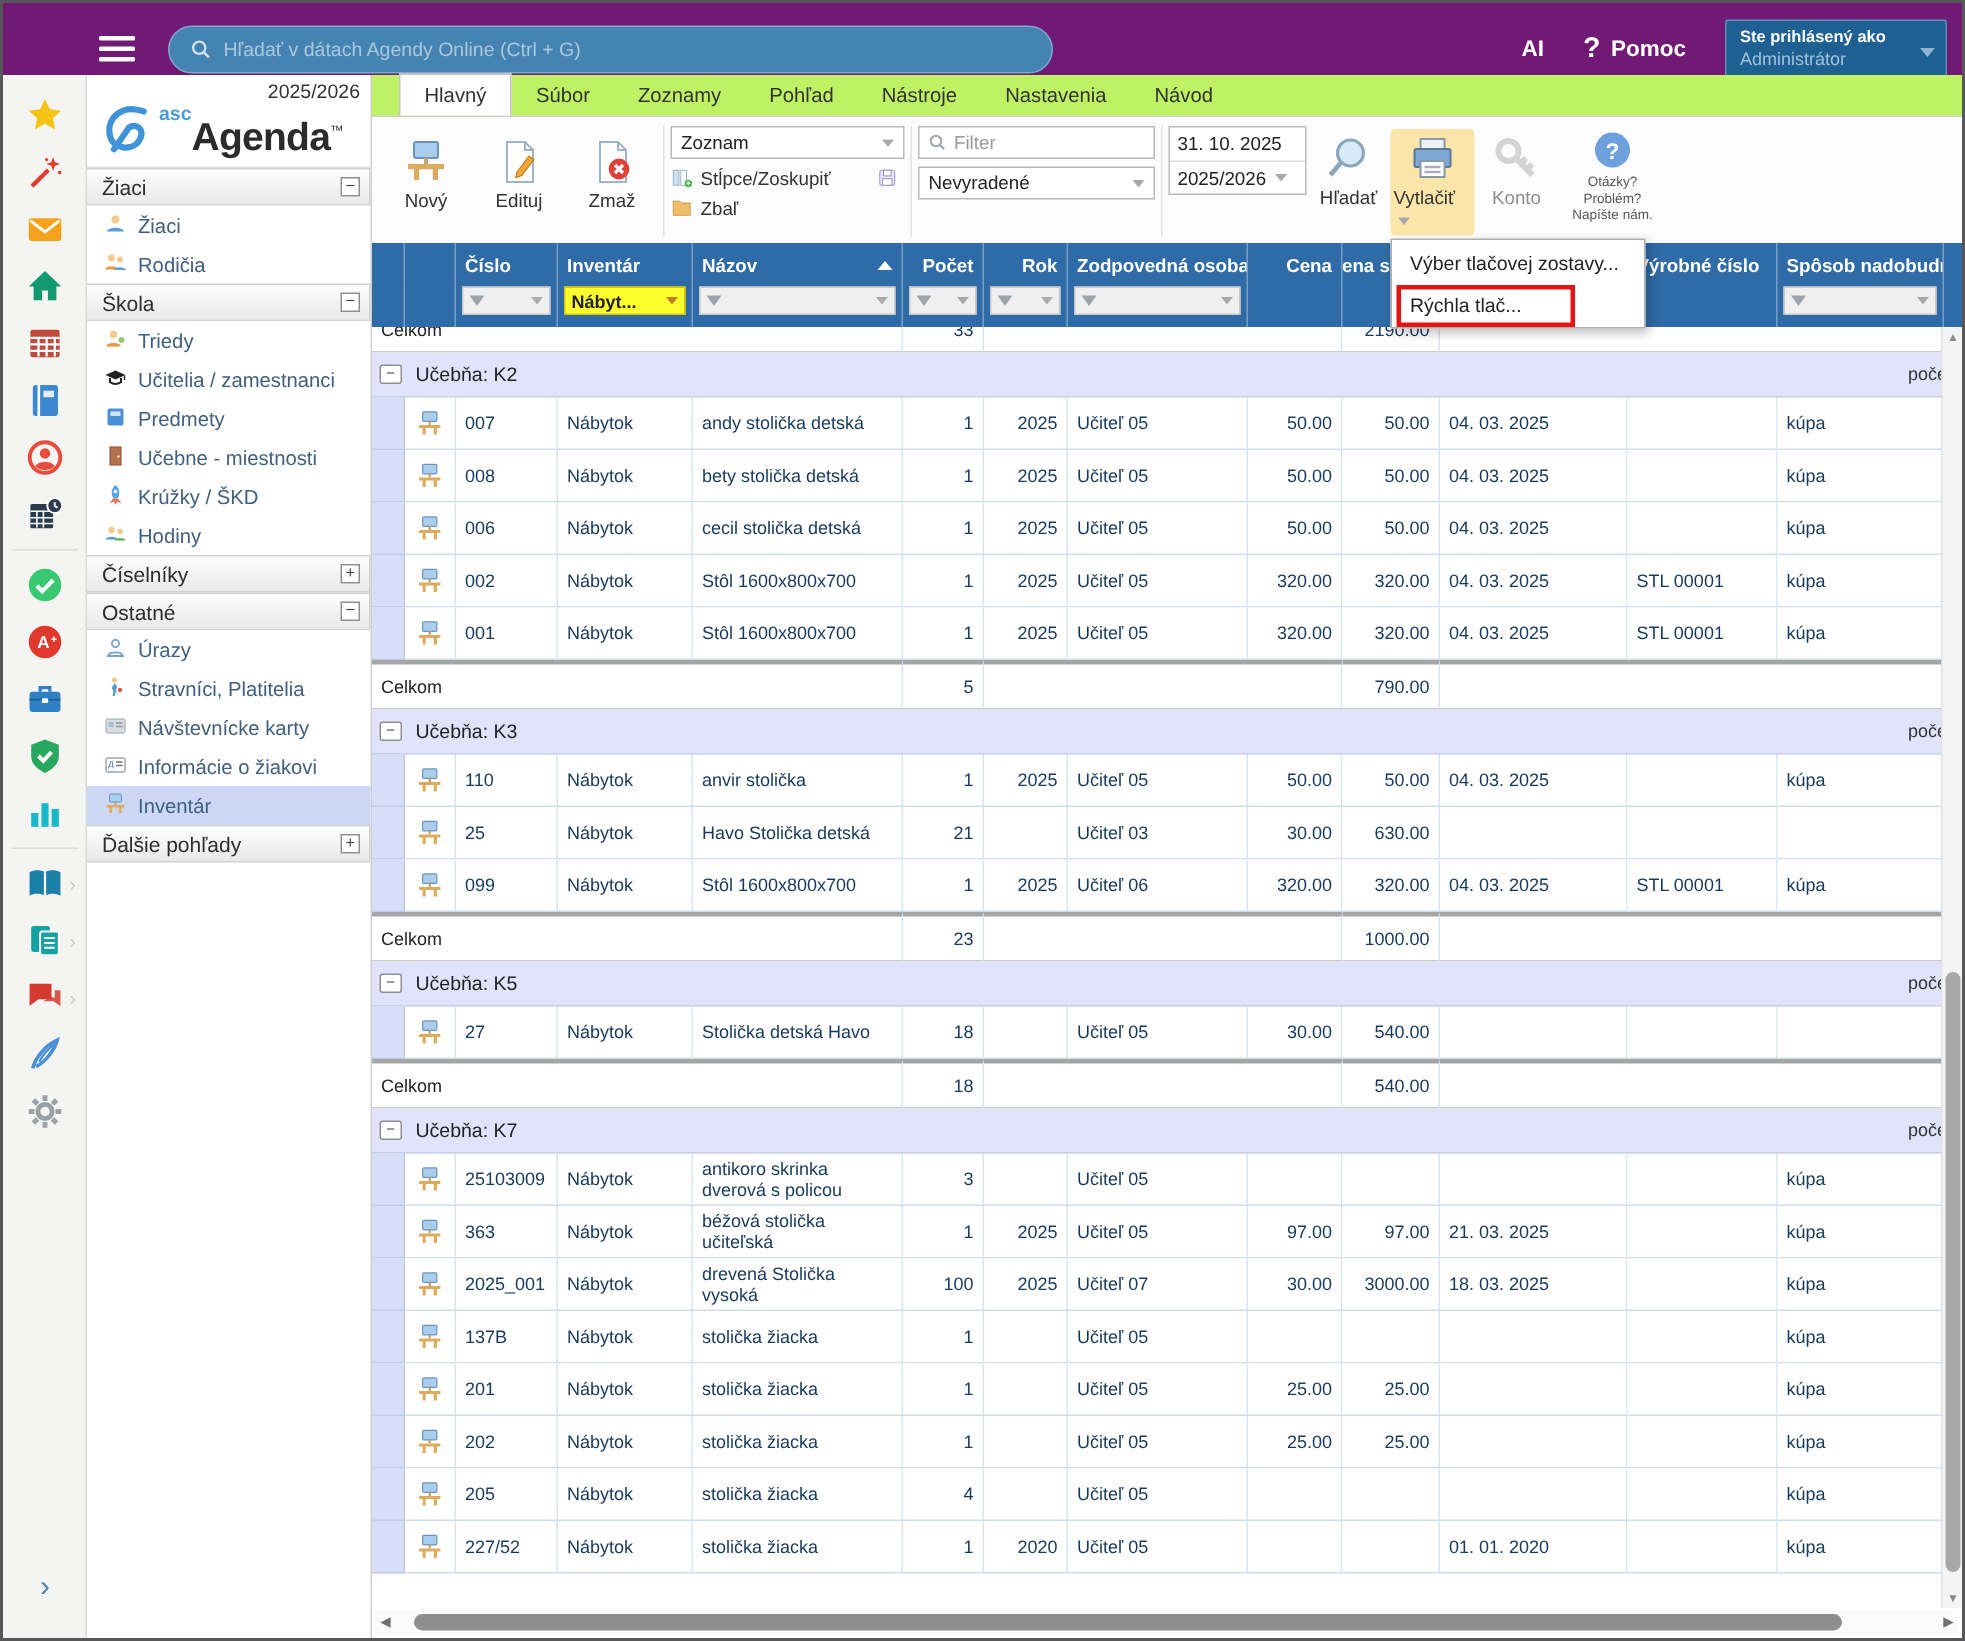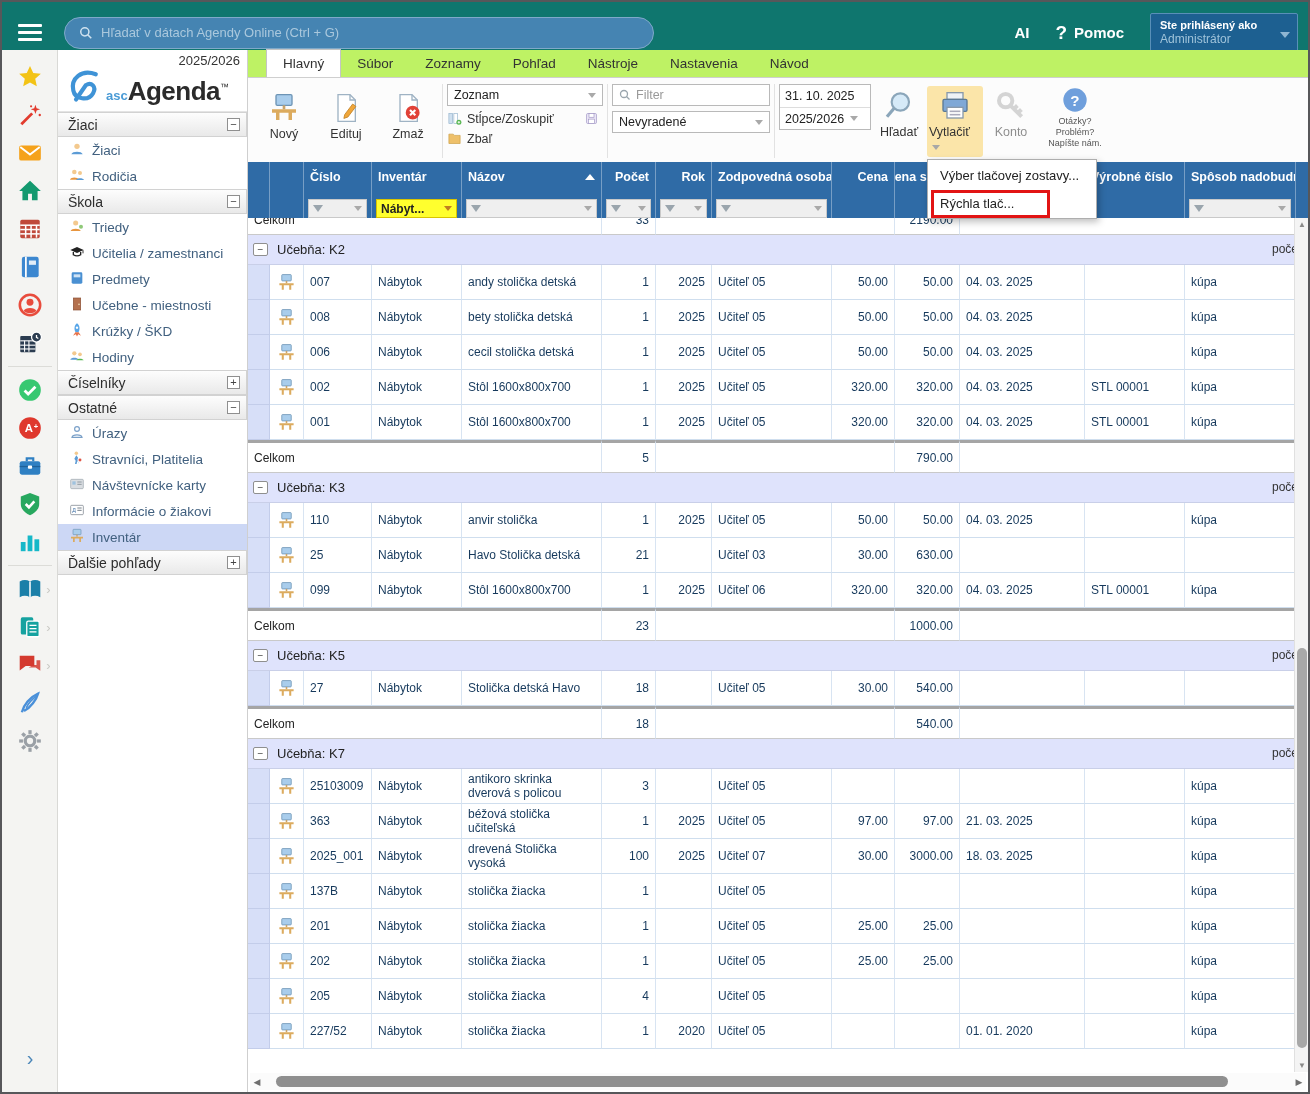--- a/index.html
+++ b/index.html
@@ -1,20 +1,20 @@
 <!DOCTYPE html>
 <html><head>
 <meta charset="utf-8">
 <style>
   html,body{margin:0;padding:0;background:#fff;}
   *{box-sizing:border-box;}
   .app{position:relative;width:1310px;height:1094px;border:2px solid #57575a;overflow:hidden;
        font-family:"Liberation Sans","DejaVu Sans",sans-serif;background:#fff;}
   
-  .topbar{position:absolute;left:0;top:0;width:100%;height:61px;background:#0f766e;display:flex;align-items:center;}
+  .topbar{position:absolute;left:0;top:0;width:100%;height:61px;background:#701a75;display:flex;align-items:center;padding-left:48px;}
   .hamburger{width:56px;height:48px;display:flex;flex-direction:column;justify-content:center;align-items:center;gap:4px;cursor:pointer;}
   .hamburger i{display:block;width:24px;height:3px;background:#fff;border-radius:1px;}
   .searchbar{flex:0 0 590px;height:32px;margin-left:6px;border:1px solid #7fa9c9;border-radius:17px;background:#4584b2;
              display:flex;align-items:center;padding:0 14px;color:#aac8dd;font-size:13px;gap:8px;}
   .top-right{margin-left:auto;display:flex;align-items:center;gap:26px;padding-right:10px;color:#fff;}
   .ai-btn{font-weight:bold;font-size:15px;cursor:pointer;}
   .help-btn{display:flex;align-items:center;gap:7px;font-weight:bold;font-size:15px;cursor:pointer;}
   .help-q{font-size:19px;font-weight:bold;}
   .userbox{width:148px;height:40px;background:#1d6091;border:1px solid #598fb8;border-radius:2px;
            padding:4px 20px 4px 9px;position:relative;cursor:pointer;}
@@ -28,21 +28,21 @@
   .strip-ic svg{width:26px;height:26px;}
   .strip-div{width:44px;height:1px;background:#dcdcd8;margin:4px 0;}
   .strip-chev{position:absolute;bottom:22px;left:0;width:56px;text-align:center;color:#4a86b8;font-size:20px;cursor:pointer;}
   .mini-chev{position:absolute;right:-1px;top:12px;color:#c9c9c4;font-size:13px;}
   
   .sidebar{position:absolute;left:56px;top:48px;width:190px;bottom:0;background:#fff;border-right:1px solid #cfcfcf;}
   .logo-block{position:relative;height:62px;border-bottom:1px solid #e4e4e4;padding:4px 8px 0 10px;}
   .logo-year{position:absolute;top:3px;right:7px;font-size:13px;color:#333;}
   .logo-line{position:absolute;left:8px;top:18px;display:flex;align-items:flex-end;}
   .logo-line svg{width:38px;height:36px;margin-right:2px;}
-  .logo-asc{color:#4a9bd6;font-size:13px;font-weight:bold;margin-bottom:1px;}
+  .logo-asc{color:#4a9bd6;font-size:13px;font-weight:bold;margin-bottom:21px;}
   .logo-ag{color:#2b2b2b;font-size:26px;font-weight:bold;letter-spacing:-.5px;line-height:26px;}
   .logo-tm{color:#2b2b2b;font-size:9px;margin-bottom:12px;}
   .side-h{height:25px;background:linear-gradient(#fdfdfd,#e9e9e9);border:1px solid #d2d2d2;border-left:none;
           display:flex;align-items:center;padding:0 6px 0 10px;font-size:14px;color:#2d2d2d;cursor:pointer;}
   .side-h .exp{margin-left:auto;width:13px;height:13px;border:1px solid #8f8f8f;background:#fff;font-size:11px;line-height:11px;
                text-align:center;color:#444;}
   .side-i{height:26px;display:flex;align-items:center;gap:7px;padding-left:11px;font-size:13.5px;color:#41607f;cursor:pointer;}
   .side-i.sel{background:#ccd7f5;}
   .side-i svg{width:16px;height:16px;flex:0 0 16px;}
   
@@ -73,21 +73,21 @@
   .g5{display:flex;align-items:flex-start;padding-top:2px;}
   .qblock{width:72px;display:flex;flex-direction:column;align-items:center;font-size:9px;color:#555;cursor:pointer;}
   .qblock svg{width:28px;height:28px;margin-bottom:2px;}
   
   .thead{position:absolute;left:0;top:112px;right:0;height:56px;background:#2f6ba6;}
   .hrow{display:grid;height:29px;}
   .frow{display:grid;height:27px;}
   .hcell{display:flex;align-items:center;padding:0 6px;font-size:12.5px;font-weight:bold;color:#fff;border-right:1px solid rgba(255,255,255,.35);overflow:hidden;white-space:nowrap;}
   .hcell.r{justify-content:flex-end;}
   .sortup{width:0;height:0;border-left:5px solid transparent;border-right:5px solid transparent;border-bottom:6px solid #fff;margin-left:auto;}
-  .fcell{display:flex;align-items:flex-end;justify-content:center;border-right:1px solid rgba(255,255,255,.35);padding:0 4px;}
+  .fcell{display:flex;align-items:flex-start;justify-content:center;border-right:1px solid rgba(255,255,255,.35);padding:0 4px;}
   .fbox{height:19px;width:100%;background:#efefef;border:1px solid #c9c9c9;display:flex;align-items:center;padding:0 4px;cursor:pointer;}
   .fbox .funnel{width:0;height:0;border-left:5px solid transparent;border-right:5px solid transparent;border-top:7px solid #9aa5ad;}
   .fbox .sc{margin-left:auto;width:0;height:0;border-left:4px solid transparent;border-right:4px solid transparent;border-top:5px solid #a9a9a9;}
   .fbox.yellow{background:#ffff2e;border-color:#d9c400;color:#222;font-size:12px;font-weight:bold;}
   .tbody{position:absolute;left:0;top:168px;right:14px;bottom:20px;overflow:hidden;background:#fff;}
   .drow{display:grid;}
   .cell{border-right:1px solid #d8e4f2;border-bottom:1px solid #cfdeee;padding:2px 6px;display:flex;align-items:center;font-size:12px;color:#16395c;min-height:35px;background:#fff;}
   .cell.r{justify-content:flex-end;}
   .cell.gut{background:#d7dff8;border-right:1px solid #c3cdea;border-bottom:1px solid #c3cdea;padding:0;}
   .cell.ic{justify-content:center;padding:0;}

